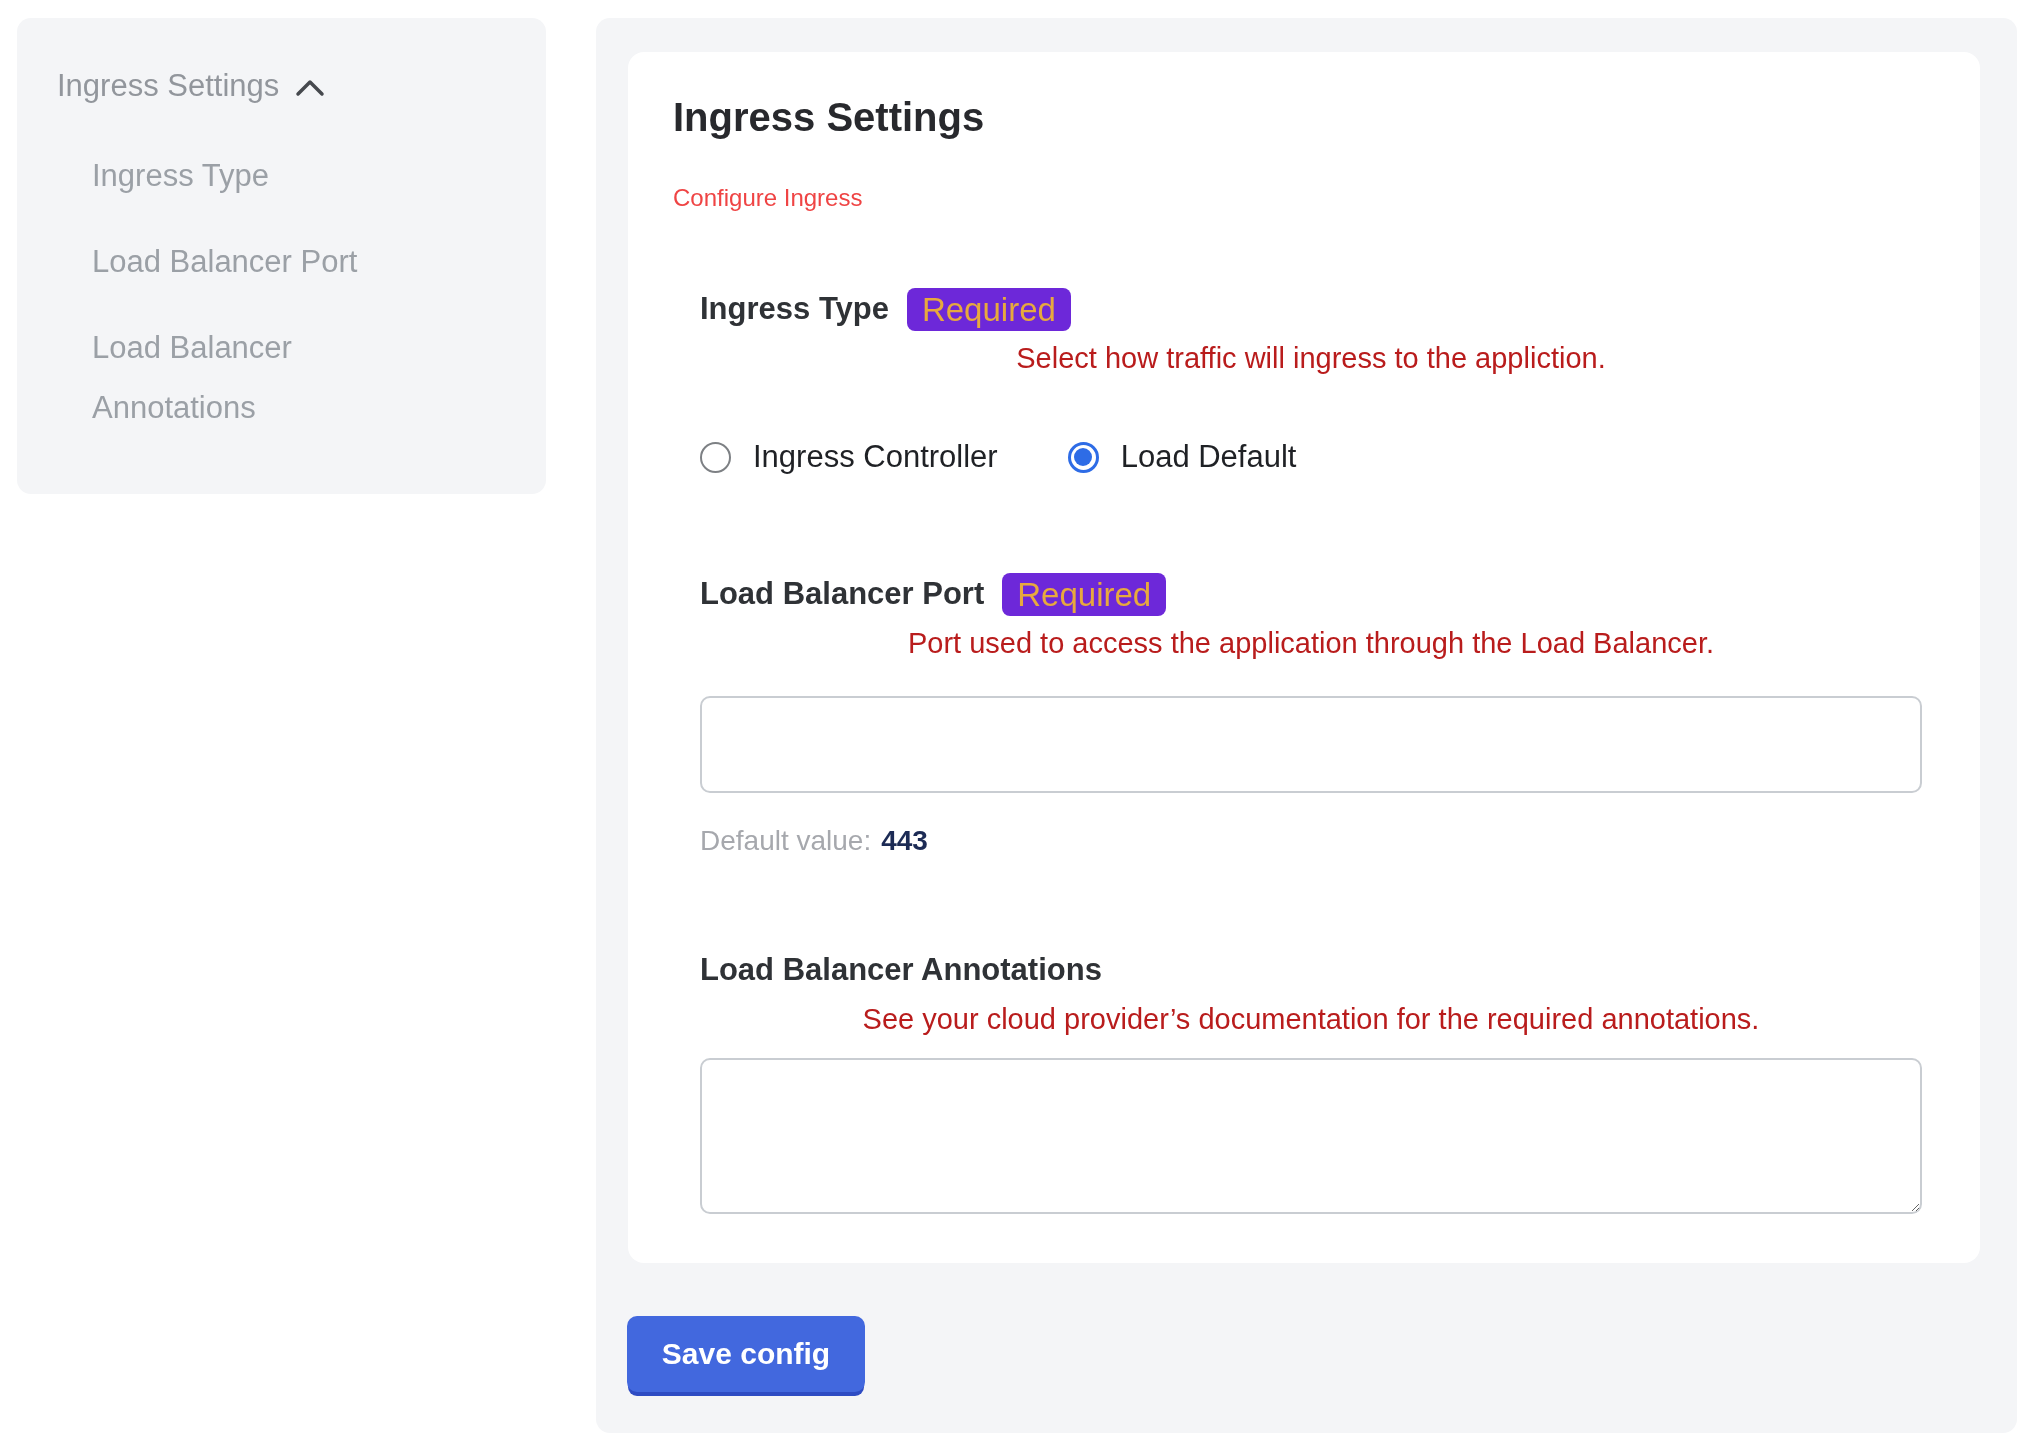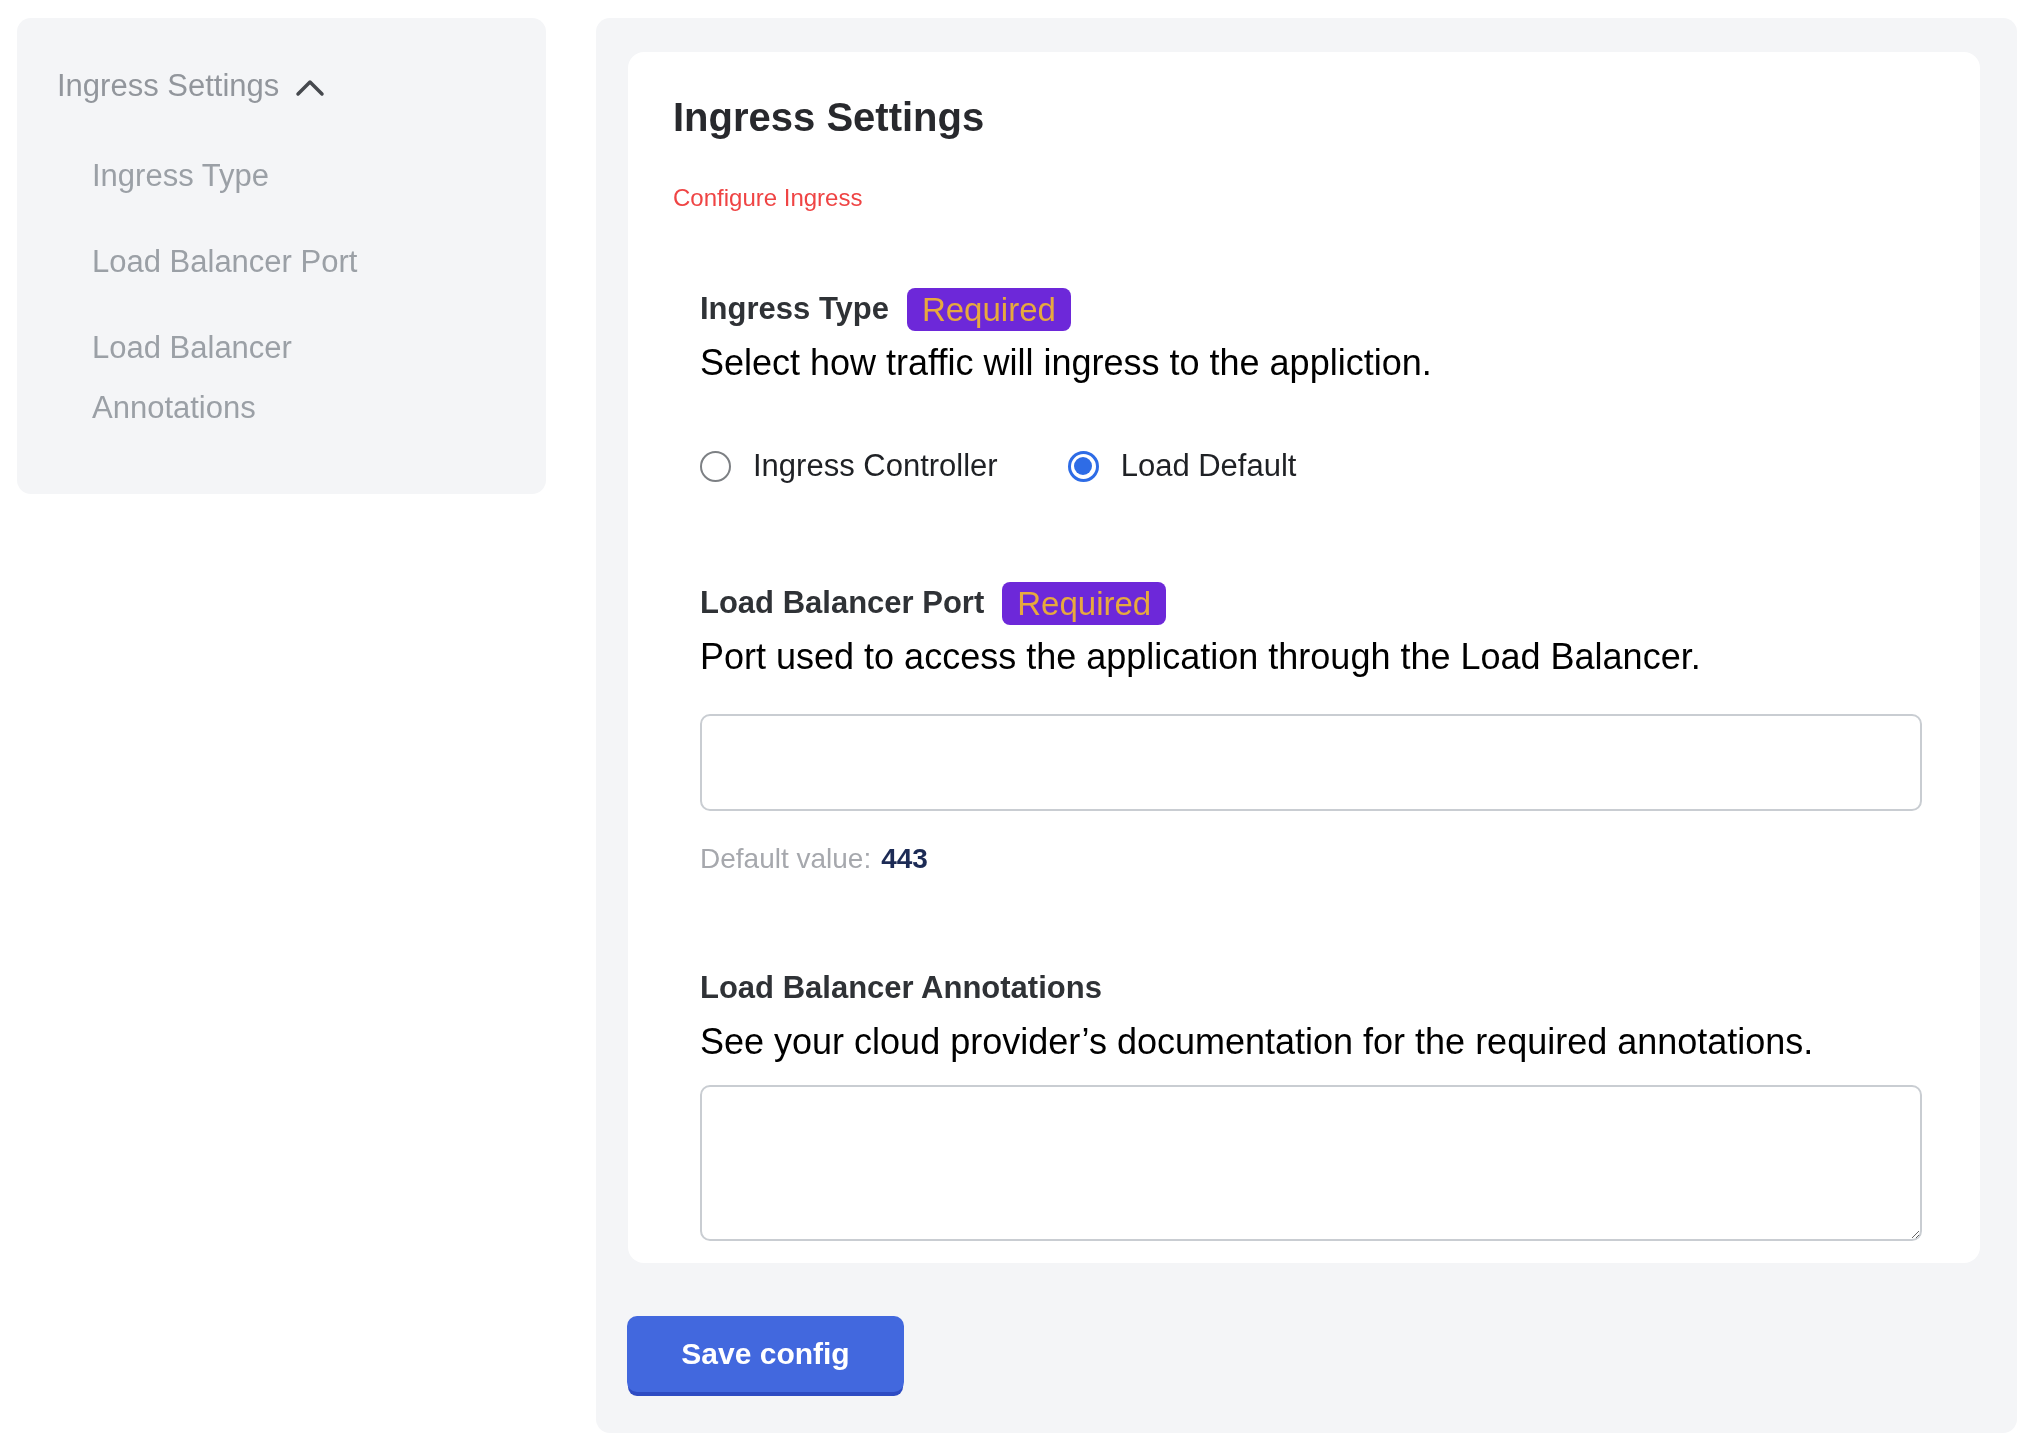--- a/index.html
+++ b/index.html
@@ -28,21 +28,21 @@
 
   .section { margin-left:27px; }
   .sec-1 { margin-top:74px; }
   .sec-2 { margin-top:96px; }
   .sec-3 { margin-top:90px; }
 
   .label-row { display:flex; align-items:center; gap:18px; min-height:46px; }
   .field-label { font-size:31px; font-weight:600; color:#2f3236; }
   .badge { background:#6d28d9; color:#e7a93e; font-size:33px; line-height:27px;
     padding:8px 15px; border-radius:8px; }
-  .field-desc { margin-top:10px; font-size:36px; color:#000000; }
+  .field-desc { margin-top:10px; font-size:29px; color:#b91c1c;text-align:center; }
 
   .radio-row { margin-top:64px; display:flex; align-items:center; gap:70px; }
   .radio-option { display:flex; align-items:center; gap:22px; cursor:pointer; }
   .radio-circle { width:31px; height:31px; border-radius:50%;
     border:2.5px solid #7d8084; background:#fff; flex:none; }
   .radio-circle.selected { border:3.5px solid #2e6ce6; position:relative; }
   .radio-circle.selected::after { content:""; position:absolute; inset:3.5px;
     border-radius:50%; background:#2e6ce6; }
   .radio-label { font-size:31px; font-weight:400; color:#1f2125; }
 
@@ -51,21 +51,21 @@
     color:#2f3236; background:#fff; outline:none;
     font-family:"Liberation Sans", sans-serif; }
   .default-line { margin-top:32px; font-size:28px; color:#a6a8ad; }
   .default-value { color:#1c2b55; font-weight:600; margin-left:10px; }
 
   .text-area { display:block; margin-top:22px; width:1222px; height:156px;
     border:2px solid #c9cdd2; border-radius:10px; font-size:28px; padding:16px 24px;
     color:#2f3236; background:#fff; outline:none; resize:both;
     font-family:"Liberation Sans", sans-serif; }
 
-  .save-btn { position:absolute; left:31px; top:1298px; width:277px; height:76px;
+  .save-btn { position:absolute; left:31px; top:1298px; width:238px; height:76px;
     background:#4268de; border:none; border-radius:10px;
     box-shadow:0 5px 0 -1px #2e4cc3; color:#ffffff; font-size:30px;
     font-weight:bold; cursor:pointer; font-family:"Liberation Sans", sans-serif; }
 </style>
 </head>
 <body>
 
 <nav class="sidebar">
   <div class="sidebar-title-row">
     <span class="sidebar-title">Ingress Settings</span>

